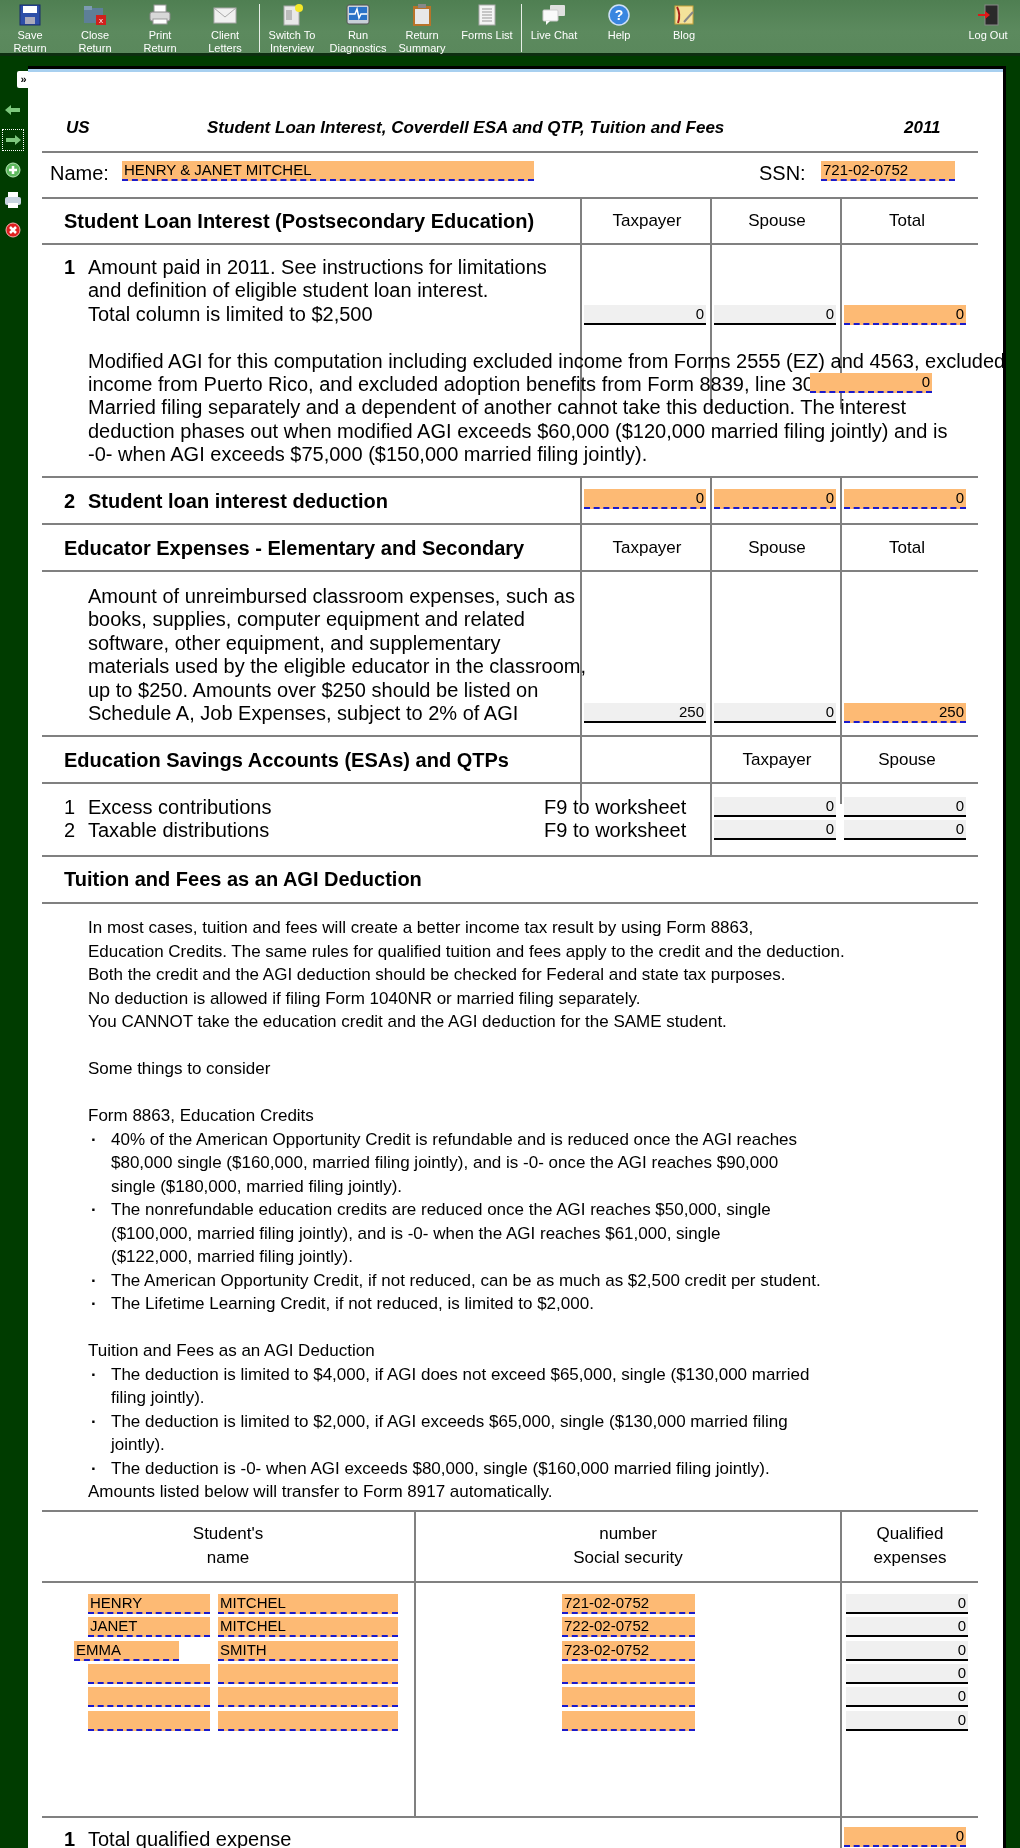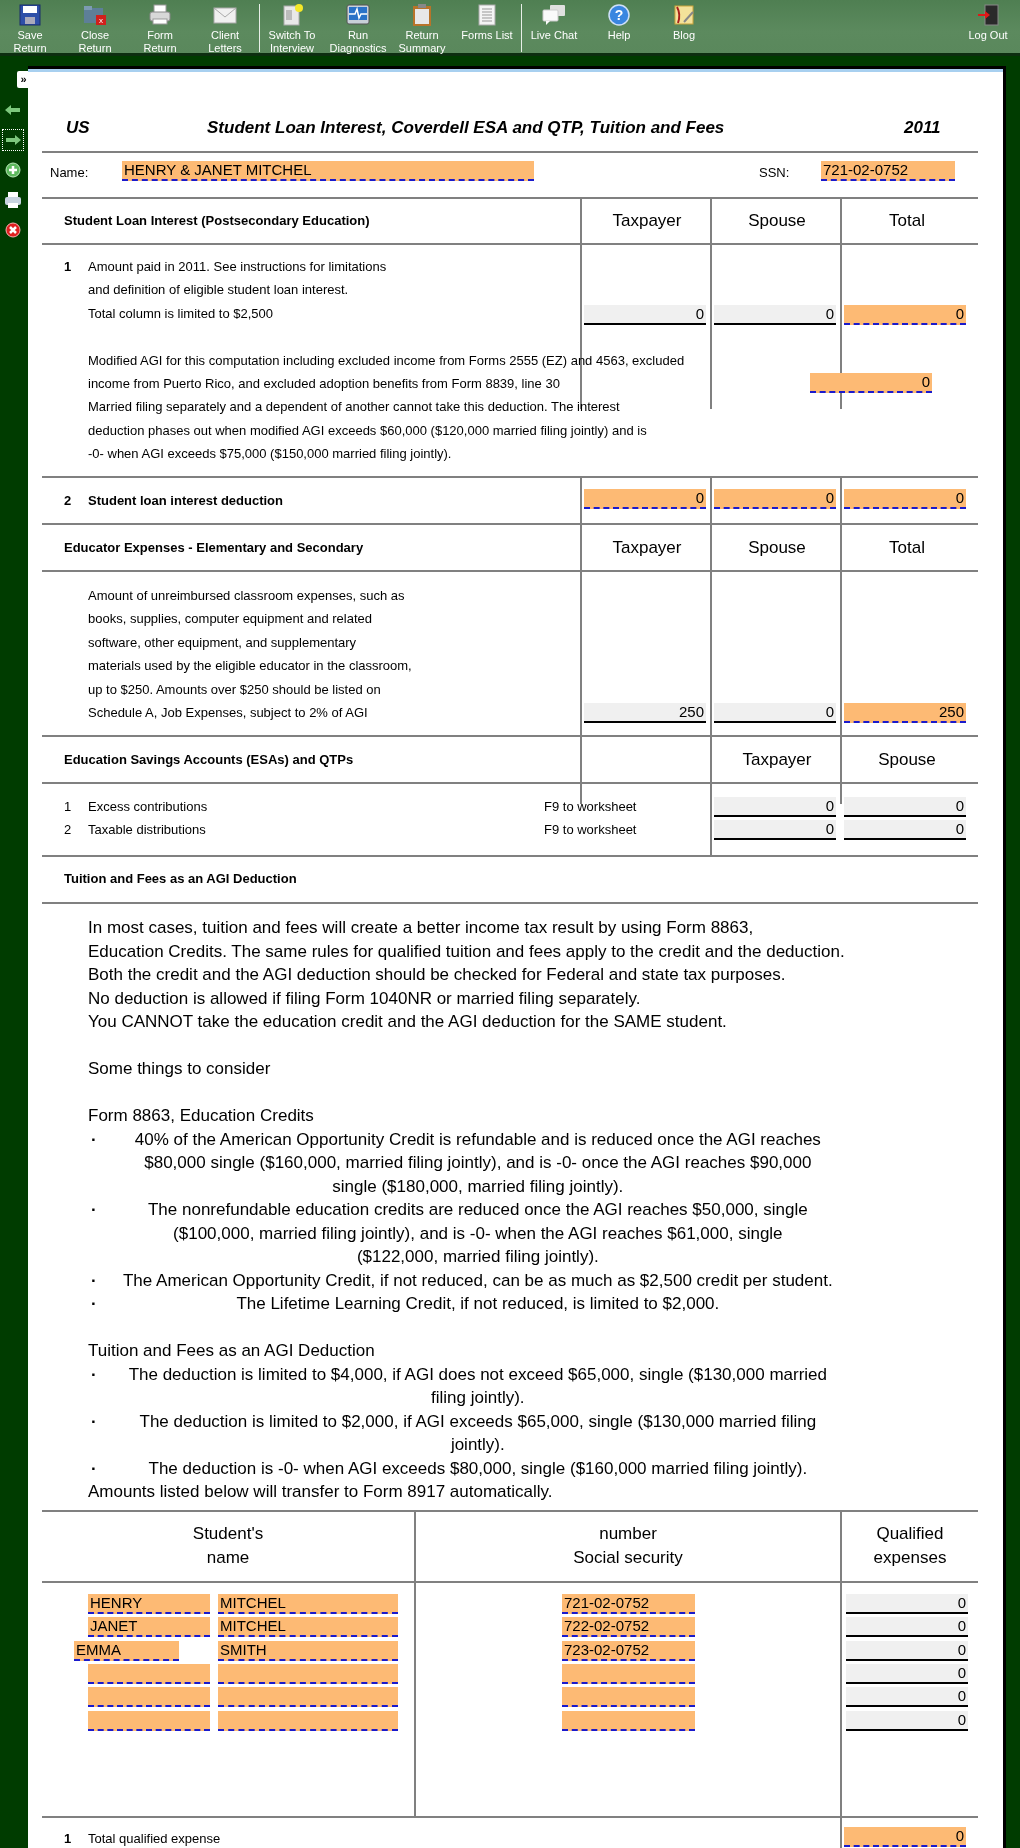--- a/index.html
+++ b/index.html
@@ -9,29 +9,29 @@
   .tb-btn .ico { display: block; margin: 2px auto 3px; width: 24px; height: 22px; }
   .tb-sep { position: absolute; top: 4px; width: 1px; height: 48px; background: #e8efe8; }
   #leftbar { position: absolute; left: 0; top: 56px; width: 28px; height: 1792px; background: #003c00; }
   .lb-btn { position: absolute; left: 3px; width: 20px; height: 20px; cursor: pointer; }
   #expand { position: absolute; left: 17px; top: 71px; width: 13px; height: 17px; background: #fff; font-size: 11px; font-weight: bold; line-height: 16px; text-align: center; border-radius: 2px 0 0 2px; }
   #doc { position: absolute; left: 28px; top: 66px; width: 978px; height: 1782px; background: #fff; border-right: 3px solid #000; border-top: 3px solid #000; }
   #doc::before { content: ""; position: absolute; left: 0; top: 0; width: 100%; height: 3px; background: #a8d0f0; }
   .form { position: absolute; left: 0; top: 0; width: 100%; }
   .hr { position: absolute; left: 14px; width: 936px; height: 2px; background: #808080; }
   .vr { position: absolute; width: 2px; background: #808080; }
-  .t { position: absolute; font-size: 13px; white-space: nowrap; line-height: 20px; }
+  .t { position: absolute; font-size: 20px; white-space: nowrap; line-height: 20px; }
   .b { font-weight: bold; }
   .title { font-size: 17px; font-weight: bold; font-style: italic; }
   .field-y { position: absolute; height: 20px; background: #fdba74; border-bottom: 2px dashed #1a1acc; font-size: 15px; line-height: 18px; color: #000; padding: 0 2px; overflow: hidden; white-space: nowrap; cursor: text; }
   .field-g { position: absolute; height: 20px; background: #f0f0f0; border-bottom: 2px solid #000; font-size: 15px; line-height: 18px; padding: 0 2px; text-align: right; overflow: hidden; white-space: nowrap; cursor: text; }
   .num { text-align: right; }
   .colhdr { position: absolute; font-size: 17px; text-align: center; line-height: 24px; }
   .para { position: absolute; left: 60px; font-size: 17px; line-height: 23.5px; white-space: nowrap; }
-  .bul { position: relative; padding-left: 23px; text-align: center; }
+  .bul { position: relative; padding-left: 23px; }
   .bul::before { content: "·"; position: absolute; left: 3px; top: 0; font-weight: bold; }
 </style>
 </head>
 <body>
 
 <div id="toolbar">
   <div class="tb-btn" style="left:0px">
     <svg class="ico" viewBox="0 0 24 22">
         <rect x="2" y="1" width="20" height="20" fill="#2e4fa8" stroke="#1a2e6a"></rect>
         <rect x="5" y="2" width="14" height="7" fill="#fff"></rect>
@@ -47,21 +47,21 @@
         <text x="18" y="19" font-size="8" fill="#fff" text-anchor="middle">x</text>
       </svg>
     <span>Close</span><br><span>Return</span>
   </div>
   <div class="tb-btn" style="left:130px">
     <svg class="ico" viewBox="0 0 24 22">
         <rect x="6" y="1" width="12" height="8" fill="#fff" stroke="#999"></rect>
         <rect x="2" y="8" width="20" height="9" rx="2" fill="#d8d8d8" stroke="#888"></rect>
         <rect x="5" y="15" width="14" height="5" fill="#fff" stroke="#999"></rect>
       </svg>
-    <span>Form</span><br><span>Return</span>
+    <span>Print</span><br><span>Return</span>
   </div>
   <div class="tb-btn" style="left:195px">
     <svg class="ico" viewBox="0 0 24 22">
         <rect x="1" y="4" width="22" height="15" fill="#f0f0f0" stroke="#aaa"></rect>
         <path d="M1 4 L12 13 L23 4" fill="none" stroke="#aaa"></path>
       </svg>
     <span>Client</span><br><span>Letters</span>
   </div>
   <div class="tb-sep" style="left:259px"></div>
   <div class="tb-btn" style="left:262px;width:60px">

